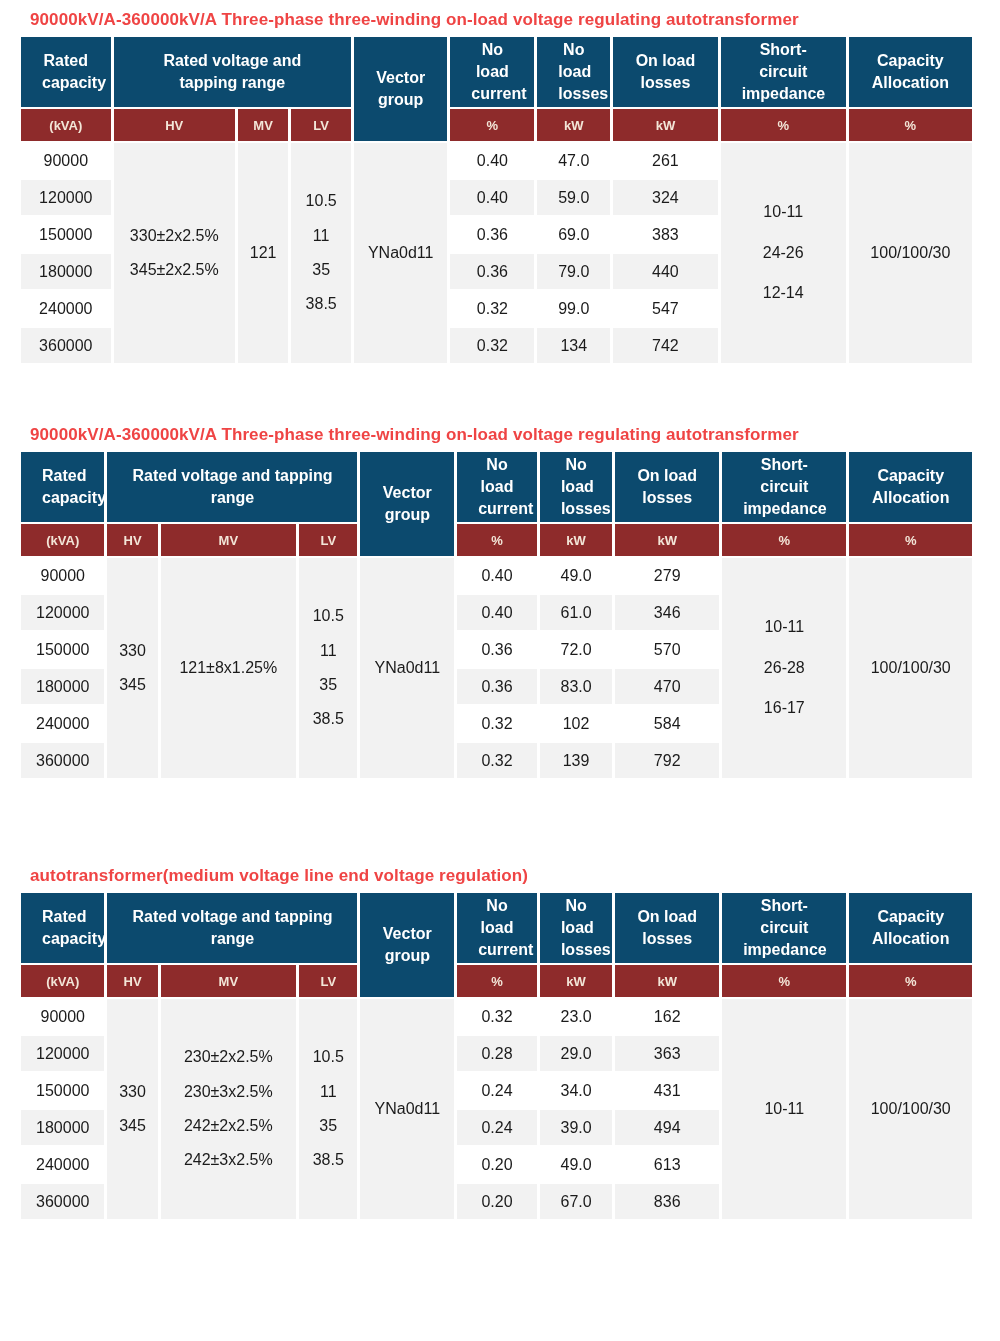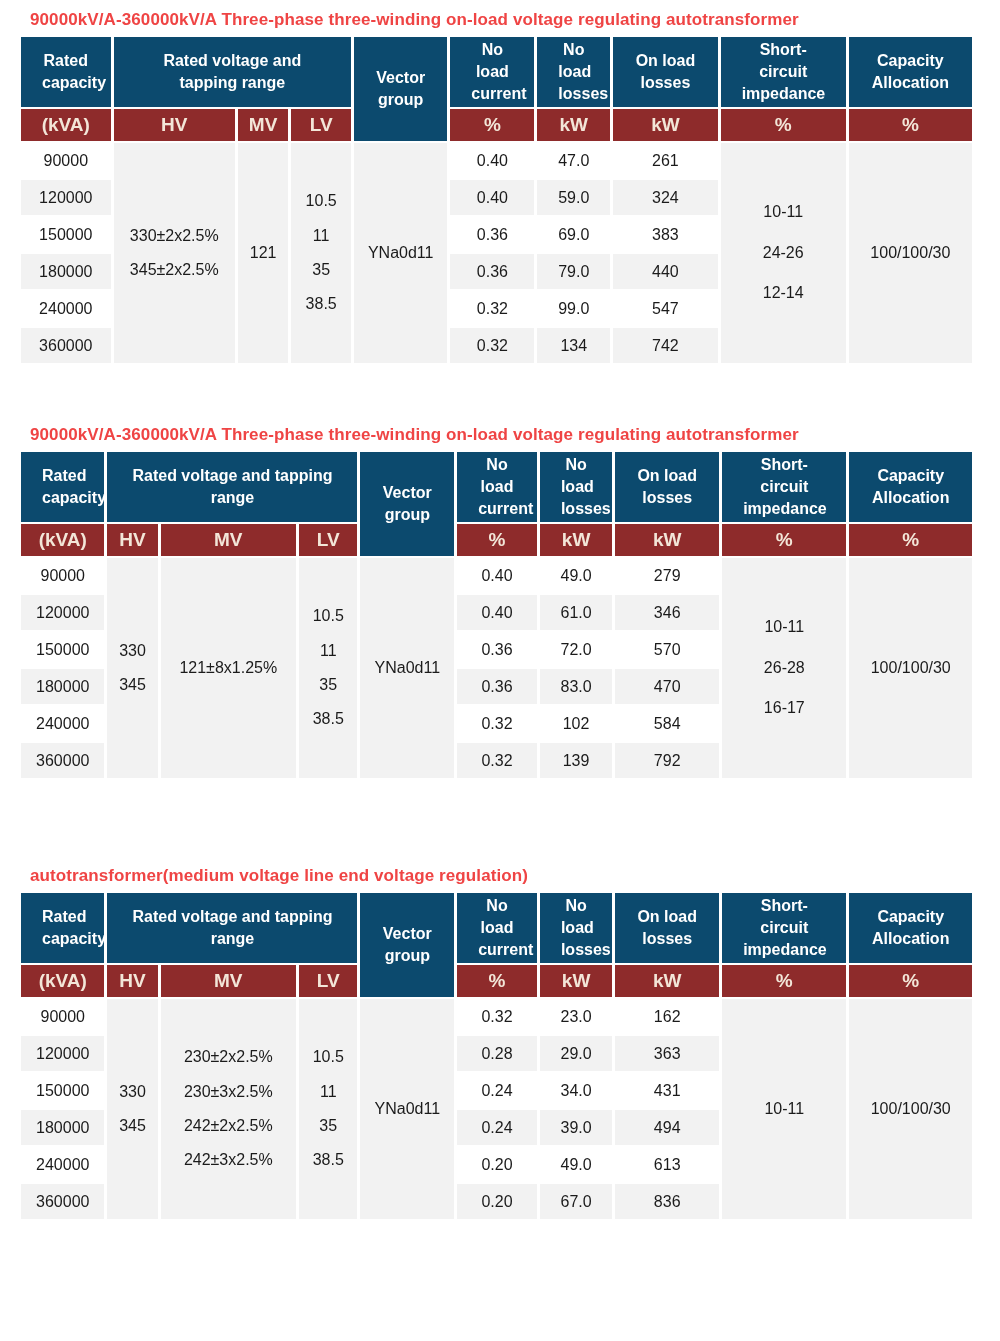--- a/index.html
+++ b/index.html
@@ -65,21 +65,21 @@
     color: #ffffff;
     font-size: 16px;
     font-weight: bold;
     height: 66px;
     line-height: 22px;
     padding: 2px 21px;
   }
   .row-red th {
     background: #8e2b2b;
     color: #f3e6d8;
-    font-size: 19px;
+    font-size: 13px;
     font-weight: bold;
     height: 32px;
     padding: 0 2px;
   }
   th.vector {
     height: auto;
   }
   tbody td {
     height: 35px;
     font-size: 16px;

